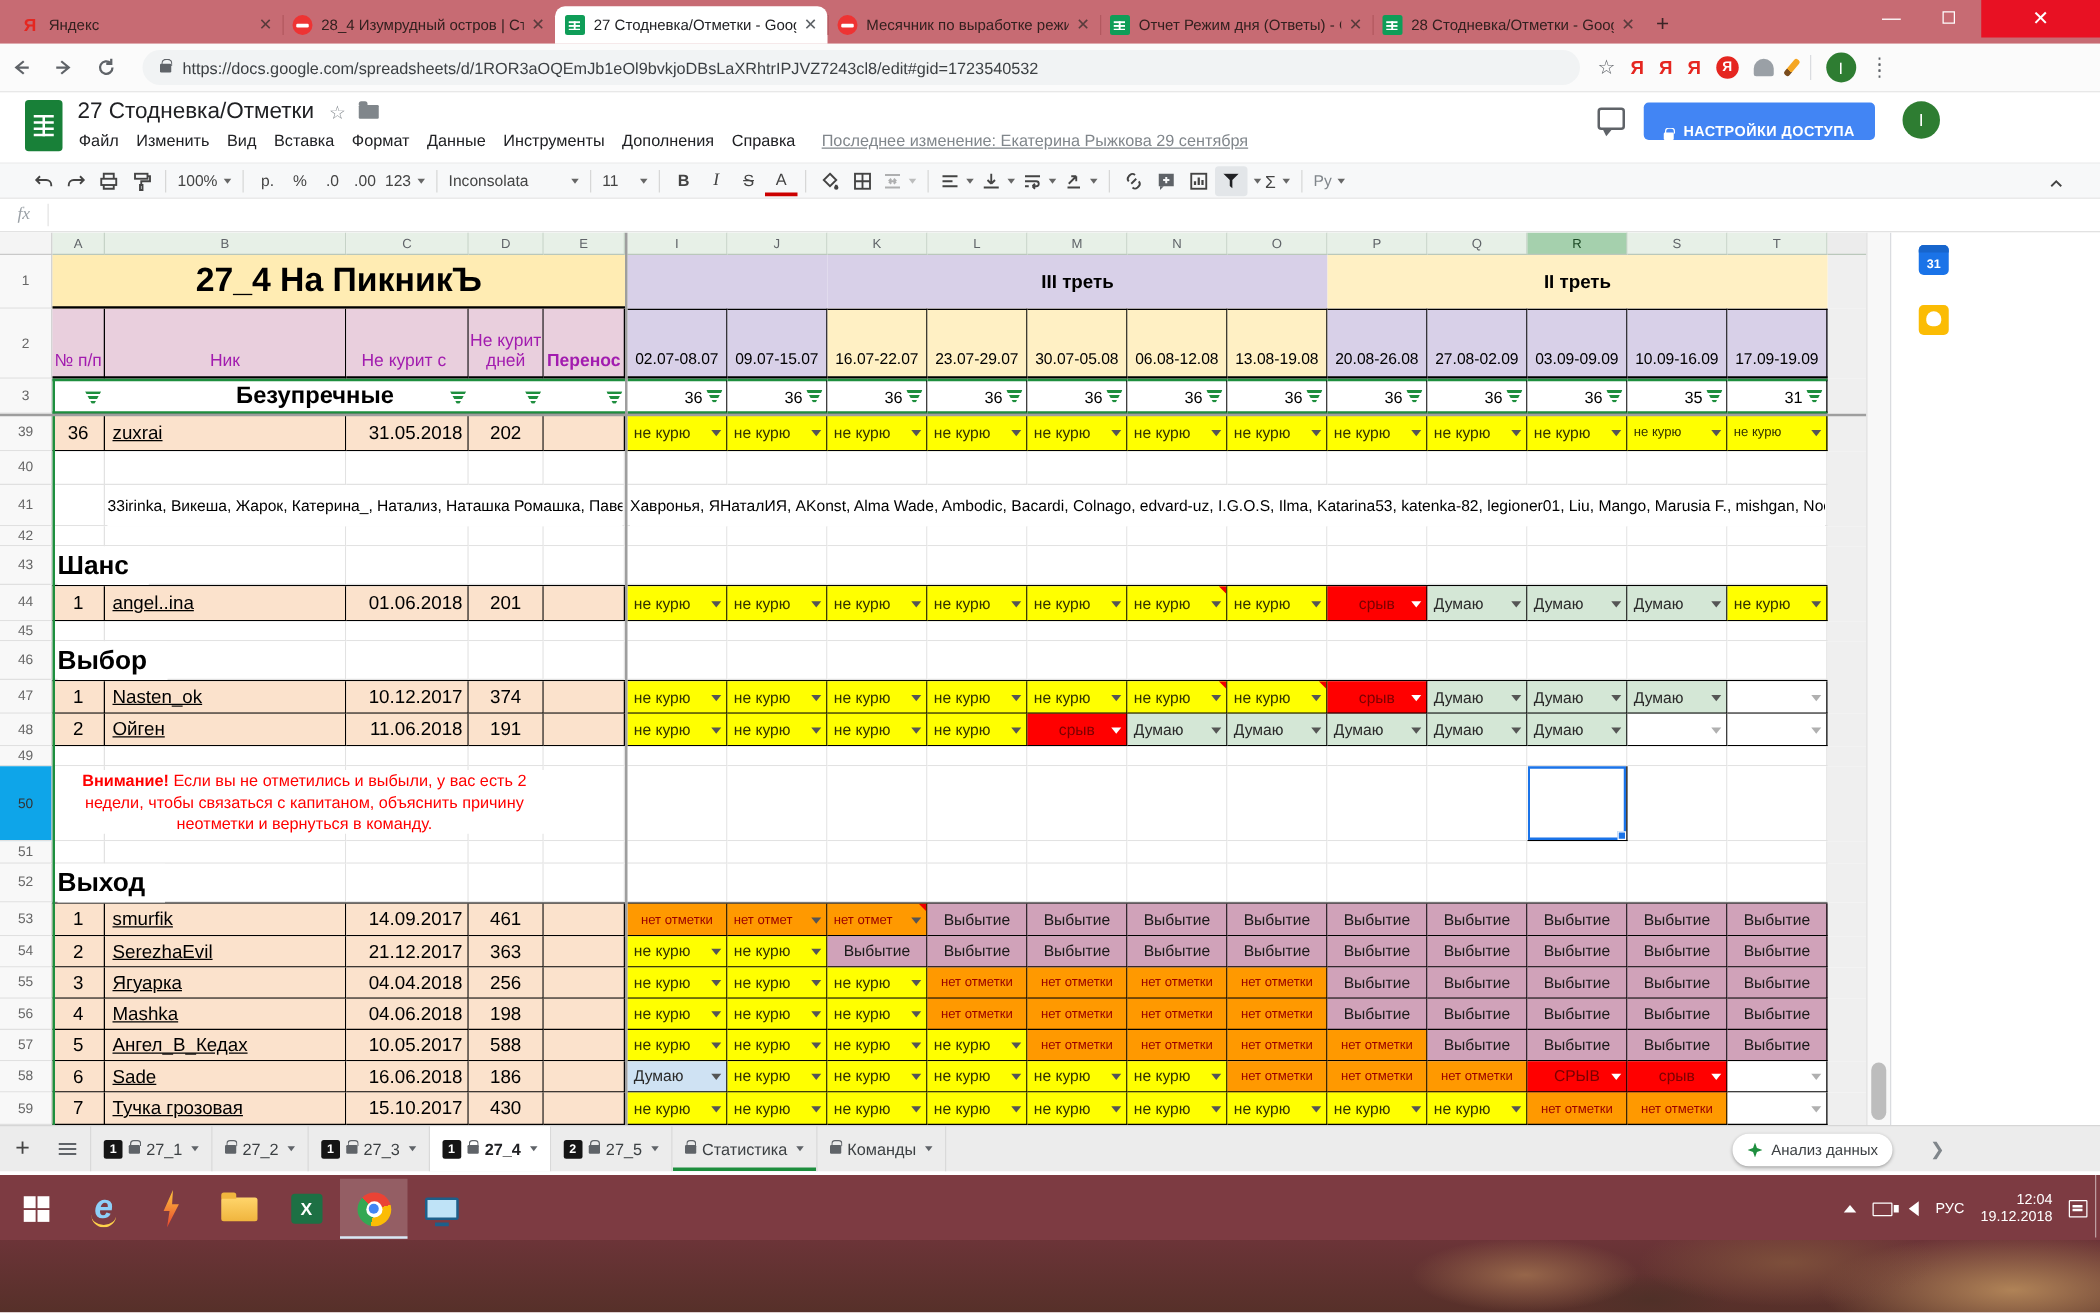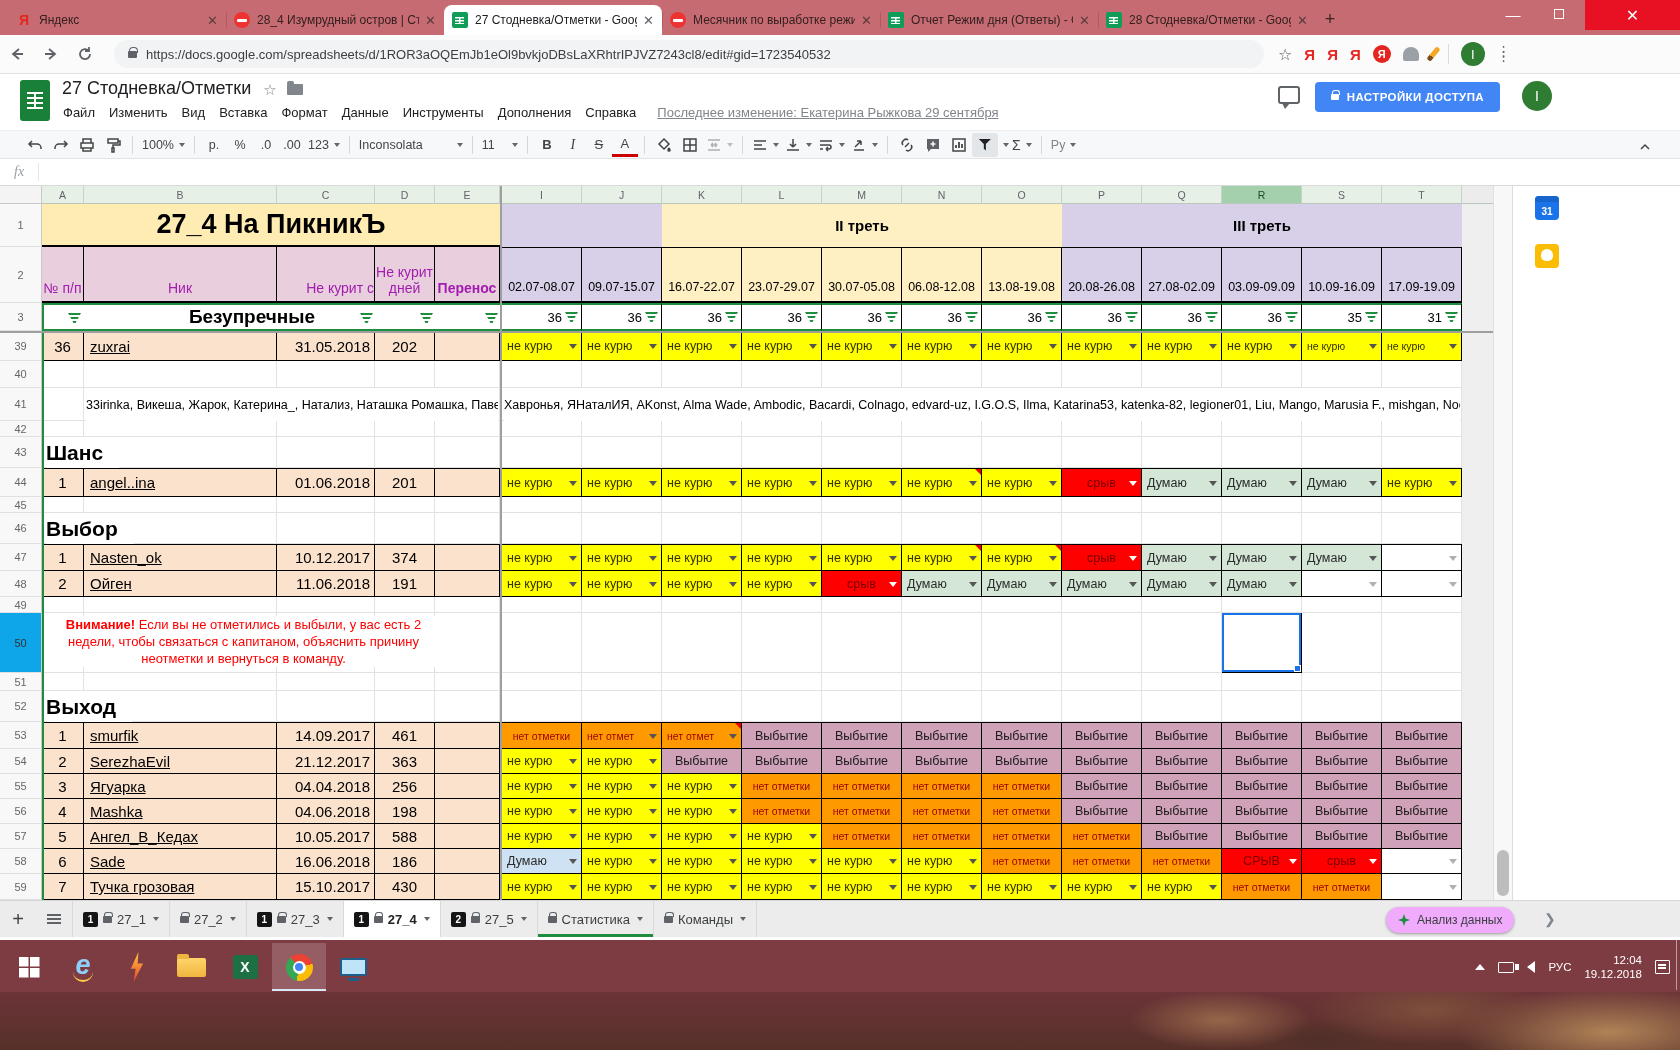--- a/index.html
+++ b/index.html
@@ -56,21 +56,21 @@
      linear-gradient(#fff,#fff) 7px 0/2px 17px no-repeat; }
   .doctitle { position:absolute; left:62px; top:4px; font-size:18px; color:#202124; }
   .titlestar { position:absolute; top:7px; font-size:15px; color:#80868b; }
   .movefolder { position:absolute; top:10px; width:16px; height:11px; background:#80868b; border-radius:1px; }
   .movefolder::before { content:''; position:absolute; top:-3px; left:0; width:7px; height:3px; background:#80868b; border-radius:2px 2px 0 0; }
   .menubar { position:absolute; left:56px; top:28px; display:flex; align-items:center; }
   .mitem { font-size:13px; color:#202124; padding:3px 7px; }
   .lastedit { font-size:13px; color:#80868b; text-decoration:underline; margin-left:14px; }
   .cmtic { position:absolute; right:380px; top:12px; width:22px; height:18px; border:2px solid #5f6368; border-radius:3px; }
   .cmtic::after { content:''; position:absolute; left:2px; bottom:-7px; border-left:3px solid transparent; border-right:5px solid transparent; border-top:6px solid #5f6368; }
-  .sharebtn { position:absolute; right:180px; top:8px; height:30px; padding:0 16px; background:#4285f4; border-radius:4px; color:#fff; font-size:11.5px; font-weight:700; letter-spacing:.4px; display:flex; align-items:center; gap:8px; }
+  .sharebtn { position:absolute; right:180px; top:8px; height:30px; padding:0 16px; background:#4285f4; border-radius:4px; color:#fff; font-size:11.5px; font-weight:700; letter-spacing:.4px; display:flex; align-items:flex-end; gap:8px; }
   .sharelock { width:8px; height:6px; background:#fff; border-radius:1px; position:relative; }
   .sharelock::before { content:''; position:absolute; left:1px; top:-4px; width:6px; height:4px; border:1.4px solid #fff; border-bottom:none; border-radius:3px 3px 0 0; }
   .hdravatar { position:absolute; right:128px; top:7px; width:30px; height:30px; border-radius:50%; background:#2e7d32; color:#fff; font-size:14px; display:flex; align-items:center; justify-content:center; }
 
   
   .toolbar { position:absolute; left:0; top:130px; width:1680px; height:28px; background:#f7f8f9; border-top:1px solid #eee; display:flex; align-items:center; padding-left:22px; color:#444; }
   .tbi { display:flex; align-items:center; justify-content:center; height:24px; min-width:26px; padding:0 3px; position:relative; }
   .tbi svg { stroke:#444; fill:none; stroke-width:1.5; }
   .tbsep { width:1px; height:18px; background:#d7d7d7; margin:0 6px; }
   .tbtxt { font-size:12.5px; color:#444; }
@@ -101,21 +101,21 @@
   .rp { display:flex; flex:none; width:960px; position:relative; }
   .rfill { flex:1; background:#efefef; }
   .hdrfill { flex:1; background:#ececec; border-bottom:1px solid #bac8bb; }
   .bt { border-top:1px solid #000; }
 
   .c-title { width:458px; background:#ffecb3; border-bottom:2px solid #000; display:flex; align-items:center; justify-content:center; font-size:27px; font-weight:700; color:#000; }
   .band { display:flex; align-items:center; justify-content:center; font-weight:700; font-size:15px; color:#000; flex:none; }
   .band-p { background:#d8d0e8; }
   .band-c { background:#fff0c4; }
   .h2 { background:#e9cfdd; border-right:1px solid #000; border-bottom:2px solid #000; display:flex; align-items:flex-end; justify-content:center; text-align:center; font-size:14px; line-height:16px; padding-bottom:5px; flex:none; color:#a21caf; }
-  .h2.ar { justify-content:flex-end; padding-right:0; text-align:right; }
+  .h2.ar { justify-content:flex-end; padding-right:17px; text-align:right; }
   .h2.bold { font-weight:700; }
   .dt { width:80px; flex:none; border:1px solid #000; border-bottom-width:2px; border-left:none; display:flex; align-items:flex-end; justify-content:center; font-size:12.5px; padding-bottom:7px; color:#000; }
   .fr3l { width:458px; flex:none; background:#fff; border-top:2px solid #1e8e3e; border-bottom:2px solid #1e8e3e; position:relative; }
   .bzl { position:absolute; left:70px; top:0; width:280px; height:100%; display:flex; align-items:center; justify-content:center; font-weight:700; font-size:19px; color:#000; }
   .cnt { width:80px; flex:none; background:#fff; border-top:2px solid #1e8e3e; border-bottom:2px solid #1e8e3e; border-right:1px solid #000; display:flex; align-items:center; justify-content:flex-end; padding-right:3px; gap:3px; font-size:13px; color:#000; }
   .filt { width:13px; height:10px; flex:none; background:repeating-linear-gradient(180deg,#1e8e3e 0 2px,transparent 2px 4px); clip-path:polygon(0 0,100% 0,58% 100%,42% 100%); }
   .filt.abs { position:absolute; top:8px; }
 
   .dcell { background:#fbe2cc; border-right:1px solid #000; border-bottom:1px solid #000; flex:none; display:flex; align-items:center; font-size:15px; color:#000; }
   .c-num { width:42px; justify-content:center; }
@@ -161,21 +161,21 @@
   .allsheets { width:36px; display:flex; align-items:center; justify-content:center; }
   .allsheets i { width:14px; height:10px; background:repeating-linear-gradient(180deg,#5f6368 0 2px,transparent 2px 4px); }
   .stab { display:flex; align-items:center; padding:0 10px; border-right:1px solid #d9d9d9; font-size:13px; color:#3c4043; position:relative; }
   .stab:first-of-type { border-left:1px solid #d9d9d9; }
   .stab.active { background:#fff; font-weight:700; color:#202124; }
   .stab.green { box-shadow:inset 0 -3px 0 #1e8e3e; }
   .sbadge { width:15px; height:15px; background:#151515; color:#fff; font-size:10px; font-weight:700; display:flex; align-items:center; justify-content:center; margin-right:5px; border-radius:2px; }
   .slock { width:9px; height:7px; background:#5f6368; border-radius:1px; position:relative; margin-right:5px; flex:none; }
   .slock::before { content:''; position:absolute; left:1.2px; top:-4px; width:6.5px; height:4px; border:1.5px solid #5f6368; border-bottom:none; border-radius:3px 3px 0 0; }
   .sdd { width:0; height:0; border-left:3.5px solid transparent; border-right:3.5px solid transparent; border-top:4px solid #5f6368; margin-left:7px; }
-  .explore { position:absolute; left:1386px; top:6px; height:26px; padding:0 12px; background:#f0abfc; border-radius:14px; box-shadow:0 1px 3px rgba(0,0,0,.35); display:flex; align-items:center; gap:7px; font-size:12px; color:#3c4043; }
+  .explore { position:absolute; left:1386px; top:6px; height:26px; padding:0 12px; background:#ffffff; border-radius:14px; box-shadow:0 1px 3px rgba(0,0,0,.35); display:flex; align-items:center; gap:7px; font-size:12px; color:#3c4043; }
   .expic { width:12px; height:12px; background:#1e8e3e; clip-path:polygon(50% 0,63% 37%,100% 50%,63% 63%,50% 100%,37% 63%,0 50%,37% 37%); }
   .sbchev { position:absolute; left:1544px; top:10px; color:#80868b; font-size:14px; }
 
   
   .taskbar { position:absolute; left:0; top:940px; width:1680px; height:110px; background:#7d3b42; }
   .wallp { position:absolute; left:0; top:52px; width:1680px; height:58px;
      background:
        radial-gradient(130px 42px at 1220px 28px, #96664a 0, rgba(150,102,74,0) 70%),
        radial-gradient(170px 50px at 1430px 18px, #7d4f3b 0, rgba(125,79,59,0) 70%),
        radial-gradient(220px 64px at 1610px 40px, #b08357 0, rgba(176,131,87,0) 70%),
@@ -490,22 +490,22 @@
           <div class="hdrfill"></div>
         </div>
         <div class="grow" style="height: 43px;">
           <div class="rh">1</div>
           <div class="lp">
             <div class="c-title">27_4 На ПикникЪ</div>
           </div>
           <div class="pd"></div>
           <div class="rp">
             <div class="band band-p" style="width: 160px;"></div>
+            <div class="band band-p" style="width: 400px;">III треть</div>
             <div class="band band-c" style="width: 400px;">II треть</div>
-            <div class="band band-p" style="width: 400px;">III треть</div>
           </div>
           <div class="rfill"></div>
         </div>
         <div class="grow" style="height: 56px;">
           <div class="rh">2</div>
           <div class="lp">
             <div class="h2" style="width: 42px;">№ п/п</div>
             <div class="h2" style="width: 193px;">Ник</div>
             <div class="h2 ar" style="width: 98px;">Не курит с</div>
             <div class="h2" style="width: 60px;">Не курит дней</div>

